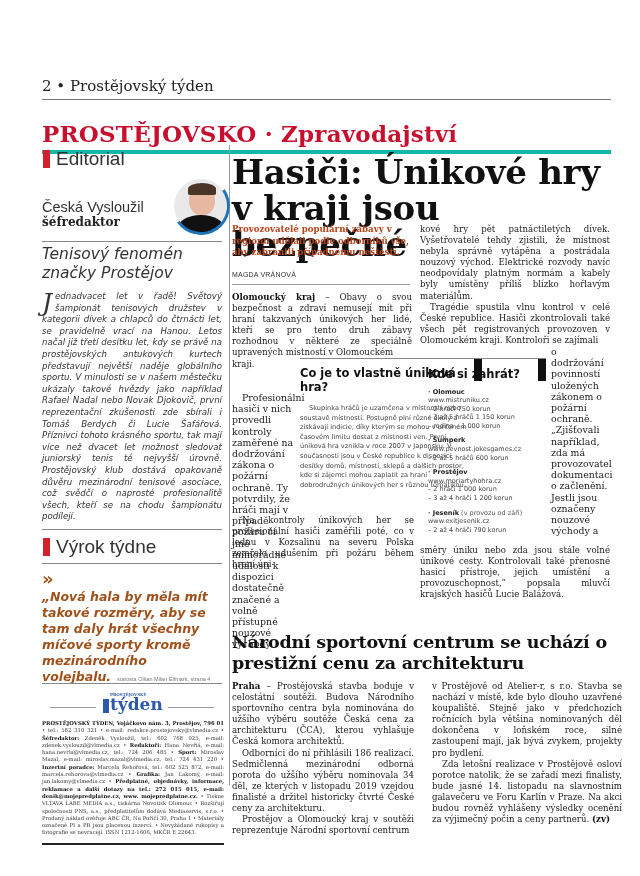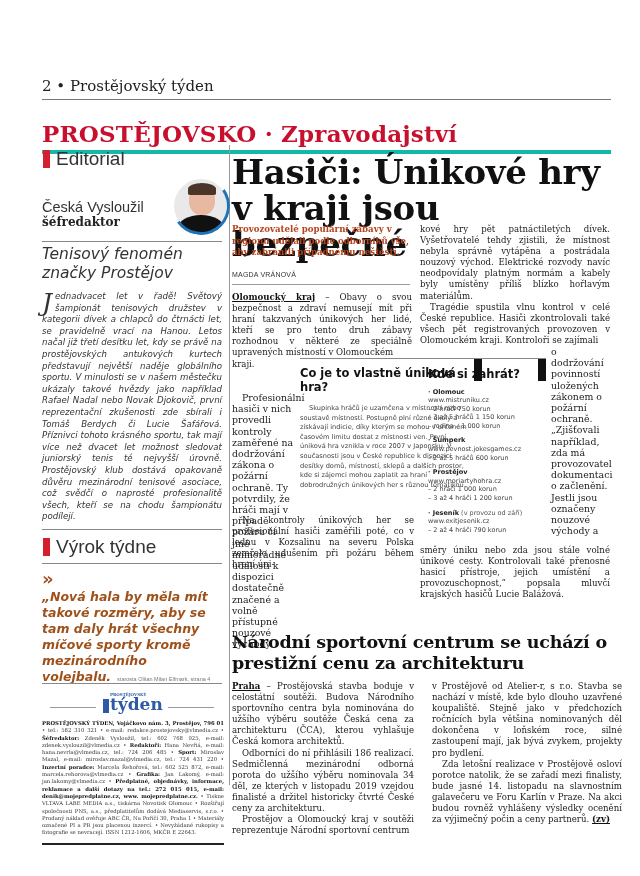--- a/index.html
+++ b/index.html
@@ -41,21 +41,21 @@
   .logo .big { position: absolute; left: 68px; top: 3px; font-family: "DejaVu Serif", serif; font-size: 17px; font-weight: bold; color: #2d5aa8; line-height: 20px; }
   .imprint { position: absolute; top: 575px; left: 0; width: 182px; font-family: "DejaVu Serif", serif; font-size: 5.3px; line-height: 7.3px; color: #333; text-align: justify; }
   .imprint b { color: #111; }
   .imprint-end { position: absolute; top: 698px; left: 0; width: 182px; height: 2px; background: #222; }
 
   
   .main-headline { position: absolute; left: 232px; top: 146px; width: 384px; font-family: "DejaVu Serif", serif; font-weight: bold; font-size: 34px; line-height: 36px; color: #111; letter-spacing: -0.3px; margin-top: 8px; }
   .lead { position: absolute; left: 232px; top: 224px; width: 186px; font-family: "DejaVu Serif", serif; font-weight: bold; font-size: 8.6px; line-height: 11.5px; color: #b5431b; }
   .byline { position: absolute; left: 232px; top: 271px; width: 178px; height: 14px; border-bottom: 1px solid #999; font-family: "Liberation Sans", sans-serif; font-size: 7px; color: #333; letter-spacing: 0.2px; }
   .body-text { font-family: "DejaVu Serif", serif; font-size: 8.6px; line-height: 11.1px; color: #222; text-align: justify; }
-  .body-text b { color: #111; text-decoration: underline; }
+  .body-text b { color: #111; }
   .indent { text-indent: 10px; }
   .a1-c1 { position: absolute; left: 232px; top: 292px; width: 180px; }
   .a1-c1-narrow { position: absolute; left: 232px; top: 392px; width: 62px; }
   .a1-bottom { position: absolute; left: 232px; top: 515px; width: 182px; }
   .a1-c2 { position: absolute; left: 420px; top: 224px; width: 190px; }
   .a1-c2-narrow { position: absolute; left: 551px; top: 346px; width: 60px; font-size: 9.4px; line-height: 11.2px; text-align: left; }
   .a1-c2-bottom { position: absolute; left: 420px; top: 545px; width: 190px; }
 
   .sidebox { position: absolute; top: 358px; border-top: 1px solid #888; }
   .sidebox .tab { position: absolute; right: 0; top: 0; width: 8px; height: 22px; background: #111; }

